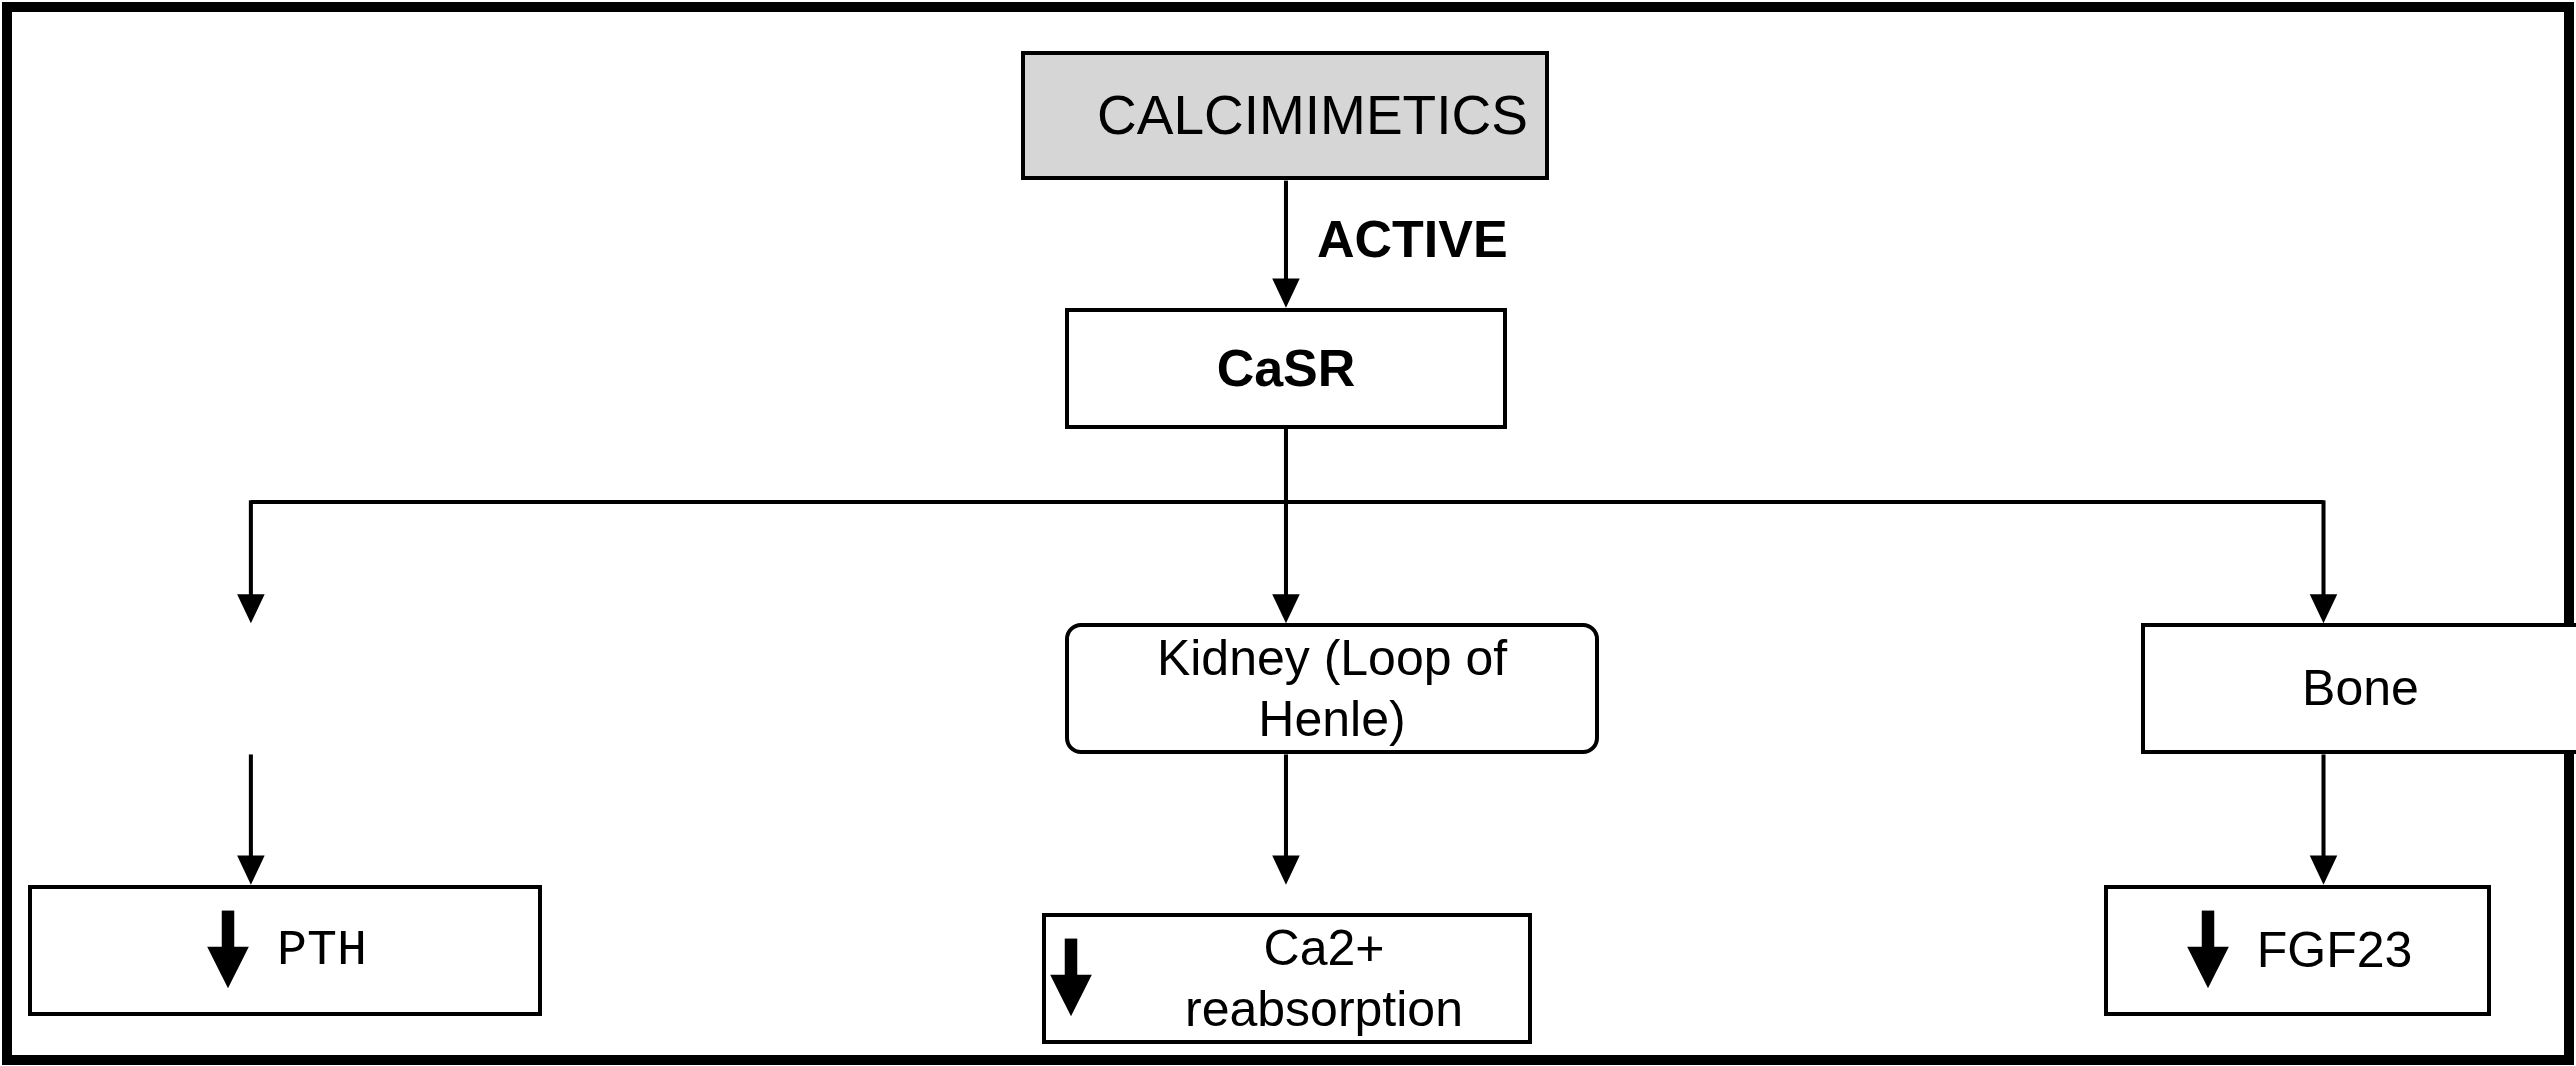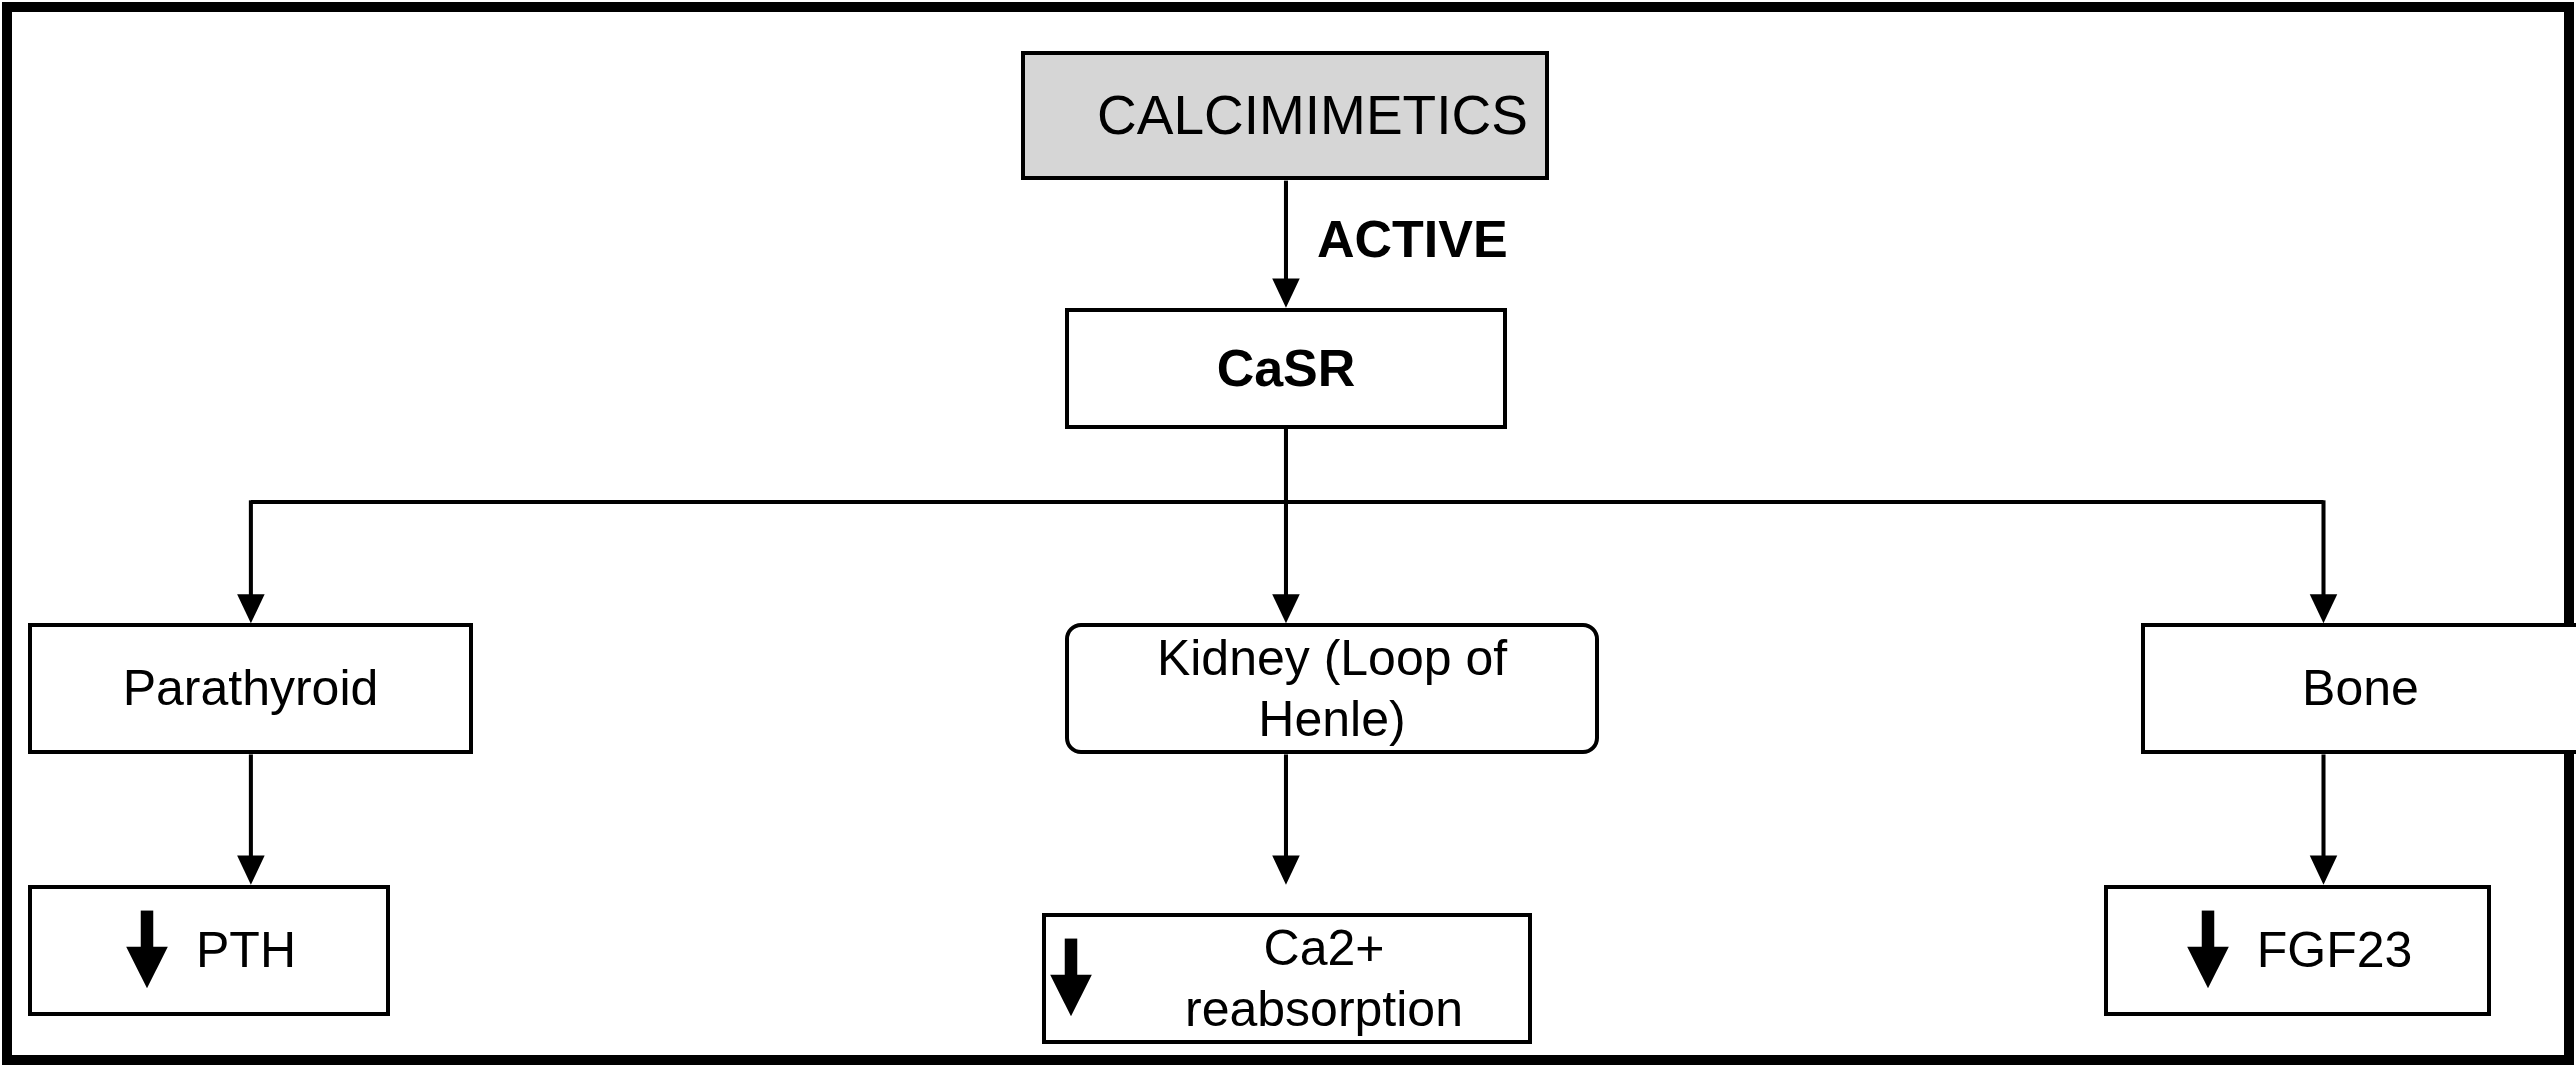--- a/index.html
+++ b/index.html
@@ -42,21 +42,21 @@
     padding-left: 12px;
   }
   .node.receptor {
     left: 1065px; top: 308px; width: 442px; height: 121px;
     font-weight: bold;
     font-size: 52px;
   }
   .node.organ-1 { left: 28px;   top: 623px; width: 445px; height: 131px; }
   .node.organ-2 { left: 1065px; top: 623px; width: 534px; height: 131px; border-radius: 16px; }
   .node.organ-3 { left: 2104px; top: 623px; width: 439px; height: 131px; margin-left: 37px; }
-  .node.effect-1 { left: 28px;   top: 885px; width: 362px; height: 131px; }
+  .node.effect-1 { left: 28px;   top: 885px; width: 514px; height: 131px; font-family: Liberation Mono, monospace; }
   .node.effect-2 { left: 1042px; top: 885px; width: 490px; height: 131px; margin-top: 28px; }
   .node.effect-3 { left: 2104px; top: 885px; width: 387px; height: 131px; }
   .node .wrap { max-width: 388px; }
   .effect-content {
     display: flex;
     align-items: center;
     justify-content: center;
     gap: 24px;
   }
   .down-arrow-icon { width: 50px; height: 91px; flex: 0 0 auto; }
@@ -123,23 +123,20 @@
   <div class="node drug">
     <span class="wrap">CALCIMIMETICS</span>
   </div>
 
   <div class="edge-label">ACTIVE</div>
 
   <div class="node receptor">
     <span class="wrap">CaSR</span>
   </div>
 
-  <div class="node organ-1">
-    <span class="wrap">Parathyroid</span>
-  </div>
   <div class="node organ-2">
     <span class="wrap">Kidney (Loop of Henle)</span>
   </div>
   <div class="node organ-3">
     <span class="wrap">Bone</span>
   </div>
 
   <div class="node effect-1">
     <div class="effect-content">
       <svg class="down-arrow-icon" viewBox="0 0 72 115" xmlns="http://www.w3.org/2000/svg">

